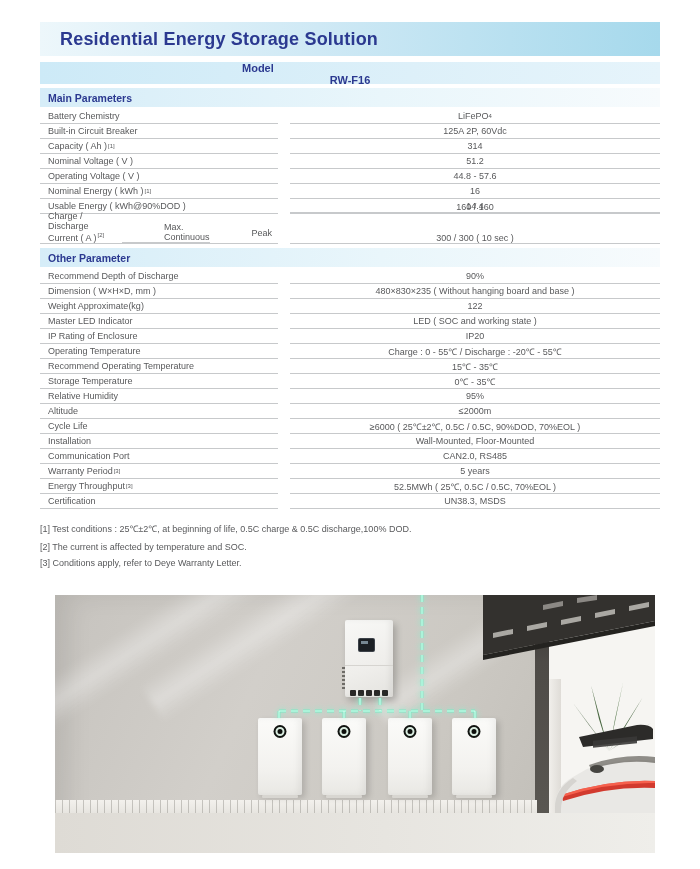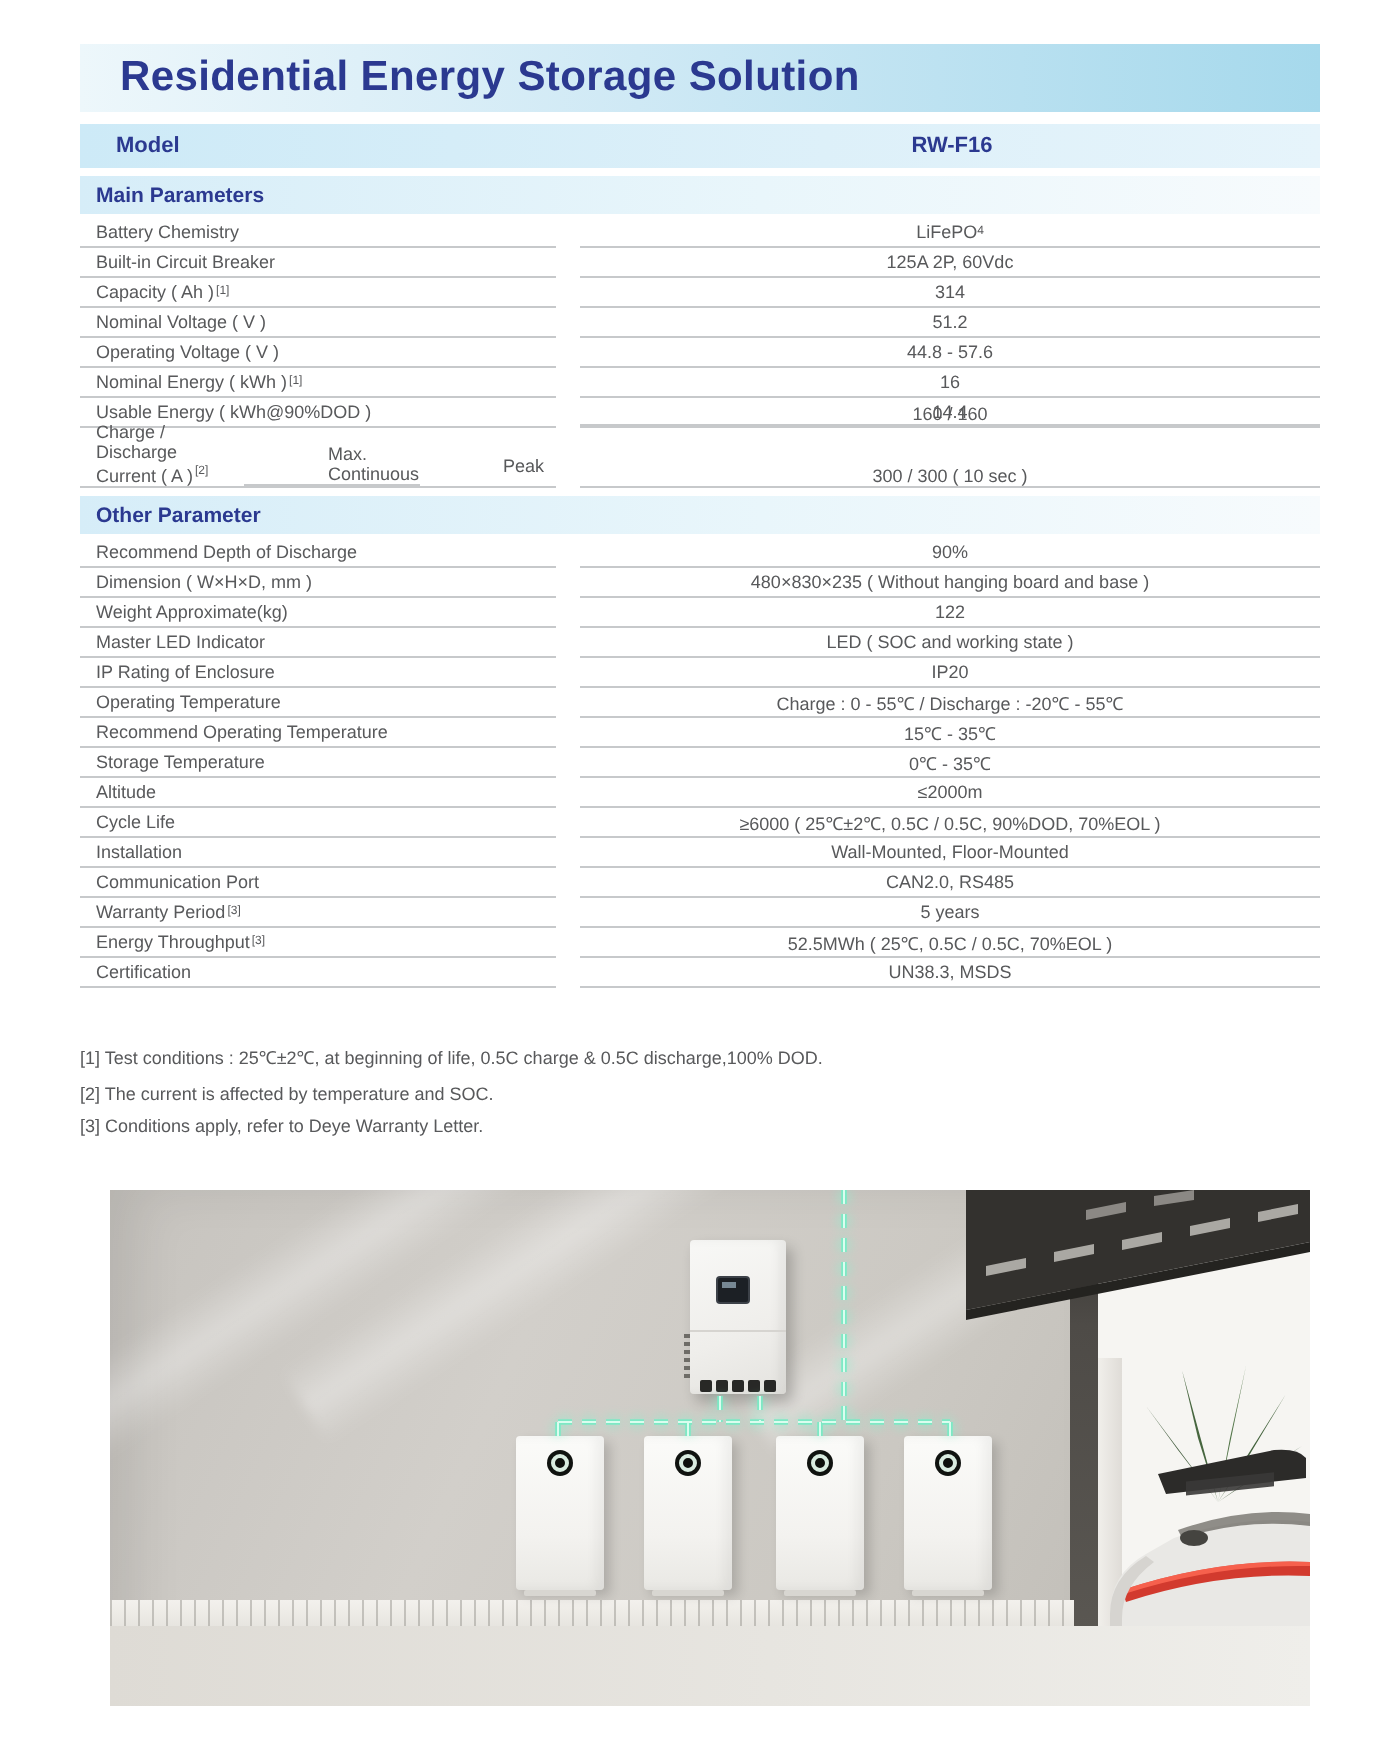--- a/index.html
+++ b/index.html
@@ -8,24 +8,24 @@
     --txt:#58595b;
   }
   html,body{margin:0;padding:0;background:#fff;}
   .page{position:relative;width:700px;height:869px;background:#fff;overflow:hidden;
         font-family:"Liberation Sans",sans-serif;}
   .content{position:absolute;left:40px;top:22px;width:620px;}
 
   
   .title-bar{height:34px;display:flex;align-items:center;padding-left:20px;box-sizing:border-box;
     background:linear-gradient(90deg,#edf7fb 0%,#cfe9f5 45%,#a6d9ec 100%);}
-  .title{color:var(--navy);font-size:21px;font-weight:bold;letter-spacing:.2px;}
+  .title{color:var(--navy);font-size:18px;font-weight:bold;letter-spacing:.2px;}
 
   .model-row{margin-top:6px;height:22px;display:flex;align-items:center;
-    background:linear-gradient(90deg,#cdeaf7 0%,#ddf0f9 60%,#e6f4fb 100%);}
+    background:linear-gradient(90deg,#cdeaf7 0%,#ddf0f9 60%,#e6f4fb 100%);flex-direction:column;}
   .model-label{padding-left:18px;width:252px;box-sizing:border-box;color:var(--navy);font-weight:bold;font-size:11px;}
   .model-value{flex:1;text-align:center;color:var(--navy);font-weight:bold;font-size:11px;}
 
   
   .sec-head{margin-top:4px;height:19px;display:flex;align-items:center;padding-left:8px;box-sizing:border-box;
     background:linear-gradient(90deg,#d6edf8 0%,#e9f6fb 55%,#f7fbfd 100%);
     color:var(--navy);font-weight:bold;font-size:10.5px;margin-bottom:2px;}
   .srow{display:flex;height:15px;font-size:9px;color:var(--txt);}
   .cell-label{width:238px;padding-left:8px;box-sizing:border-box;border-bottom:1px solid var(--line);
     display:flex;align-items:center;}
@@ -38,21 +38,21 @@
   .split-a{width:82px;padding-left:8px;box-sizing:border-box;border-bottom:1px solid var(--line);
     display:flex;flex-direction:column;justify-content:center;gap:2px;}
   .split-b{width:156px;border-bottom:1px solid var(--line);display:flex;flex-direction:row;}
   .split-b .sub{flex:1;display:flex;align-items:center;padding-left:42px;box-sizing:border-box;}
   .split-b .sub:first-child{border-bottom:1px solid var(--line);}
   .split-c{flex:1;border-bottom:1px solid var(--line);display:flex;flex-direction:column;}
   .split-c .sub{flex:1;display:flex;align-items:center;justify-content:center;margin-top:20px;}
   .split-c .sub:first-child{border-bottom:1px solid var(--line);}
 
   
-  .footnotes{margin-top:28px;}
+  .footnotes{margin-top:13px;}
   .fn{font-size:9px;color:var(--txt);margin-bottom:6.5px;}
 
   
   .photo{position:absolute;left:55px;top:595px;width:600px;height:258px;overflow:hidden;
     background:#cdcac5;}
   .wall{position:absolute;left:0;top:0;width:482px;height:258px;
     background:linear-gradient(115deg,#c6c3be 0%,#d2cfca 40%,#cbc8c2 75%,#c2bfb9 100%);
     box-shadow:inset 14px 0 24px rgba(0,0,0,.08);}
   .streak{position:absolute;width:300px;height:44px;transform:rotate(-33deg);
     background:linear-gradient(180deg,rgba(255,255,255,0) 0%,rgba(255,255,255,.32) 50%,rgba(255,255,255,0) 100%);
@@ -195,20 +195,25 @@
           <div class="cell-label">Recommend Operating Temperature</div>
           <div class="cell-gap"></div>
           <div class="cell-value">15℃ - 35℃</div>
         </div>
         <div class="srow">
           <div class="cell-label">Storage Temperature</div>
           <div class="cell-gap"></div>
           <div class="cell-value">0℃ - 35℃</div>
         </div>
         <div class="srow">
+          <div class="cell-label">Relative Humidity</div>
+          <div class="cell-gap"></div>
+          <div class="cell-value">95%</div>
+        </div>
+        <div class="srow">
           <div class="cell-label">Altitude</div>
           <div class="cell-gap"></div>
           <div class="cell-value">≤2000m</div>
         </div>
         <div class="srow">
           <div class="cell-label">Cycle Life</div>
           <div class="cell-gap"></div>
           <div class="cell-value">≥6000 ( 25℃±2℃, 0.5C / 0.5C, 90%DOD, 70%EOL )</div>
         </div>
         <div class="srow">

